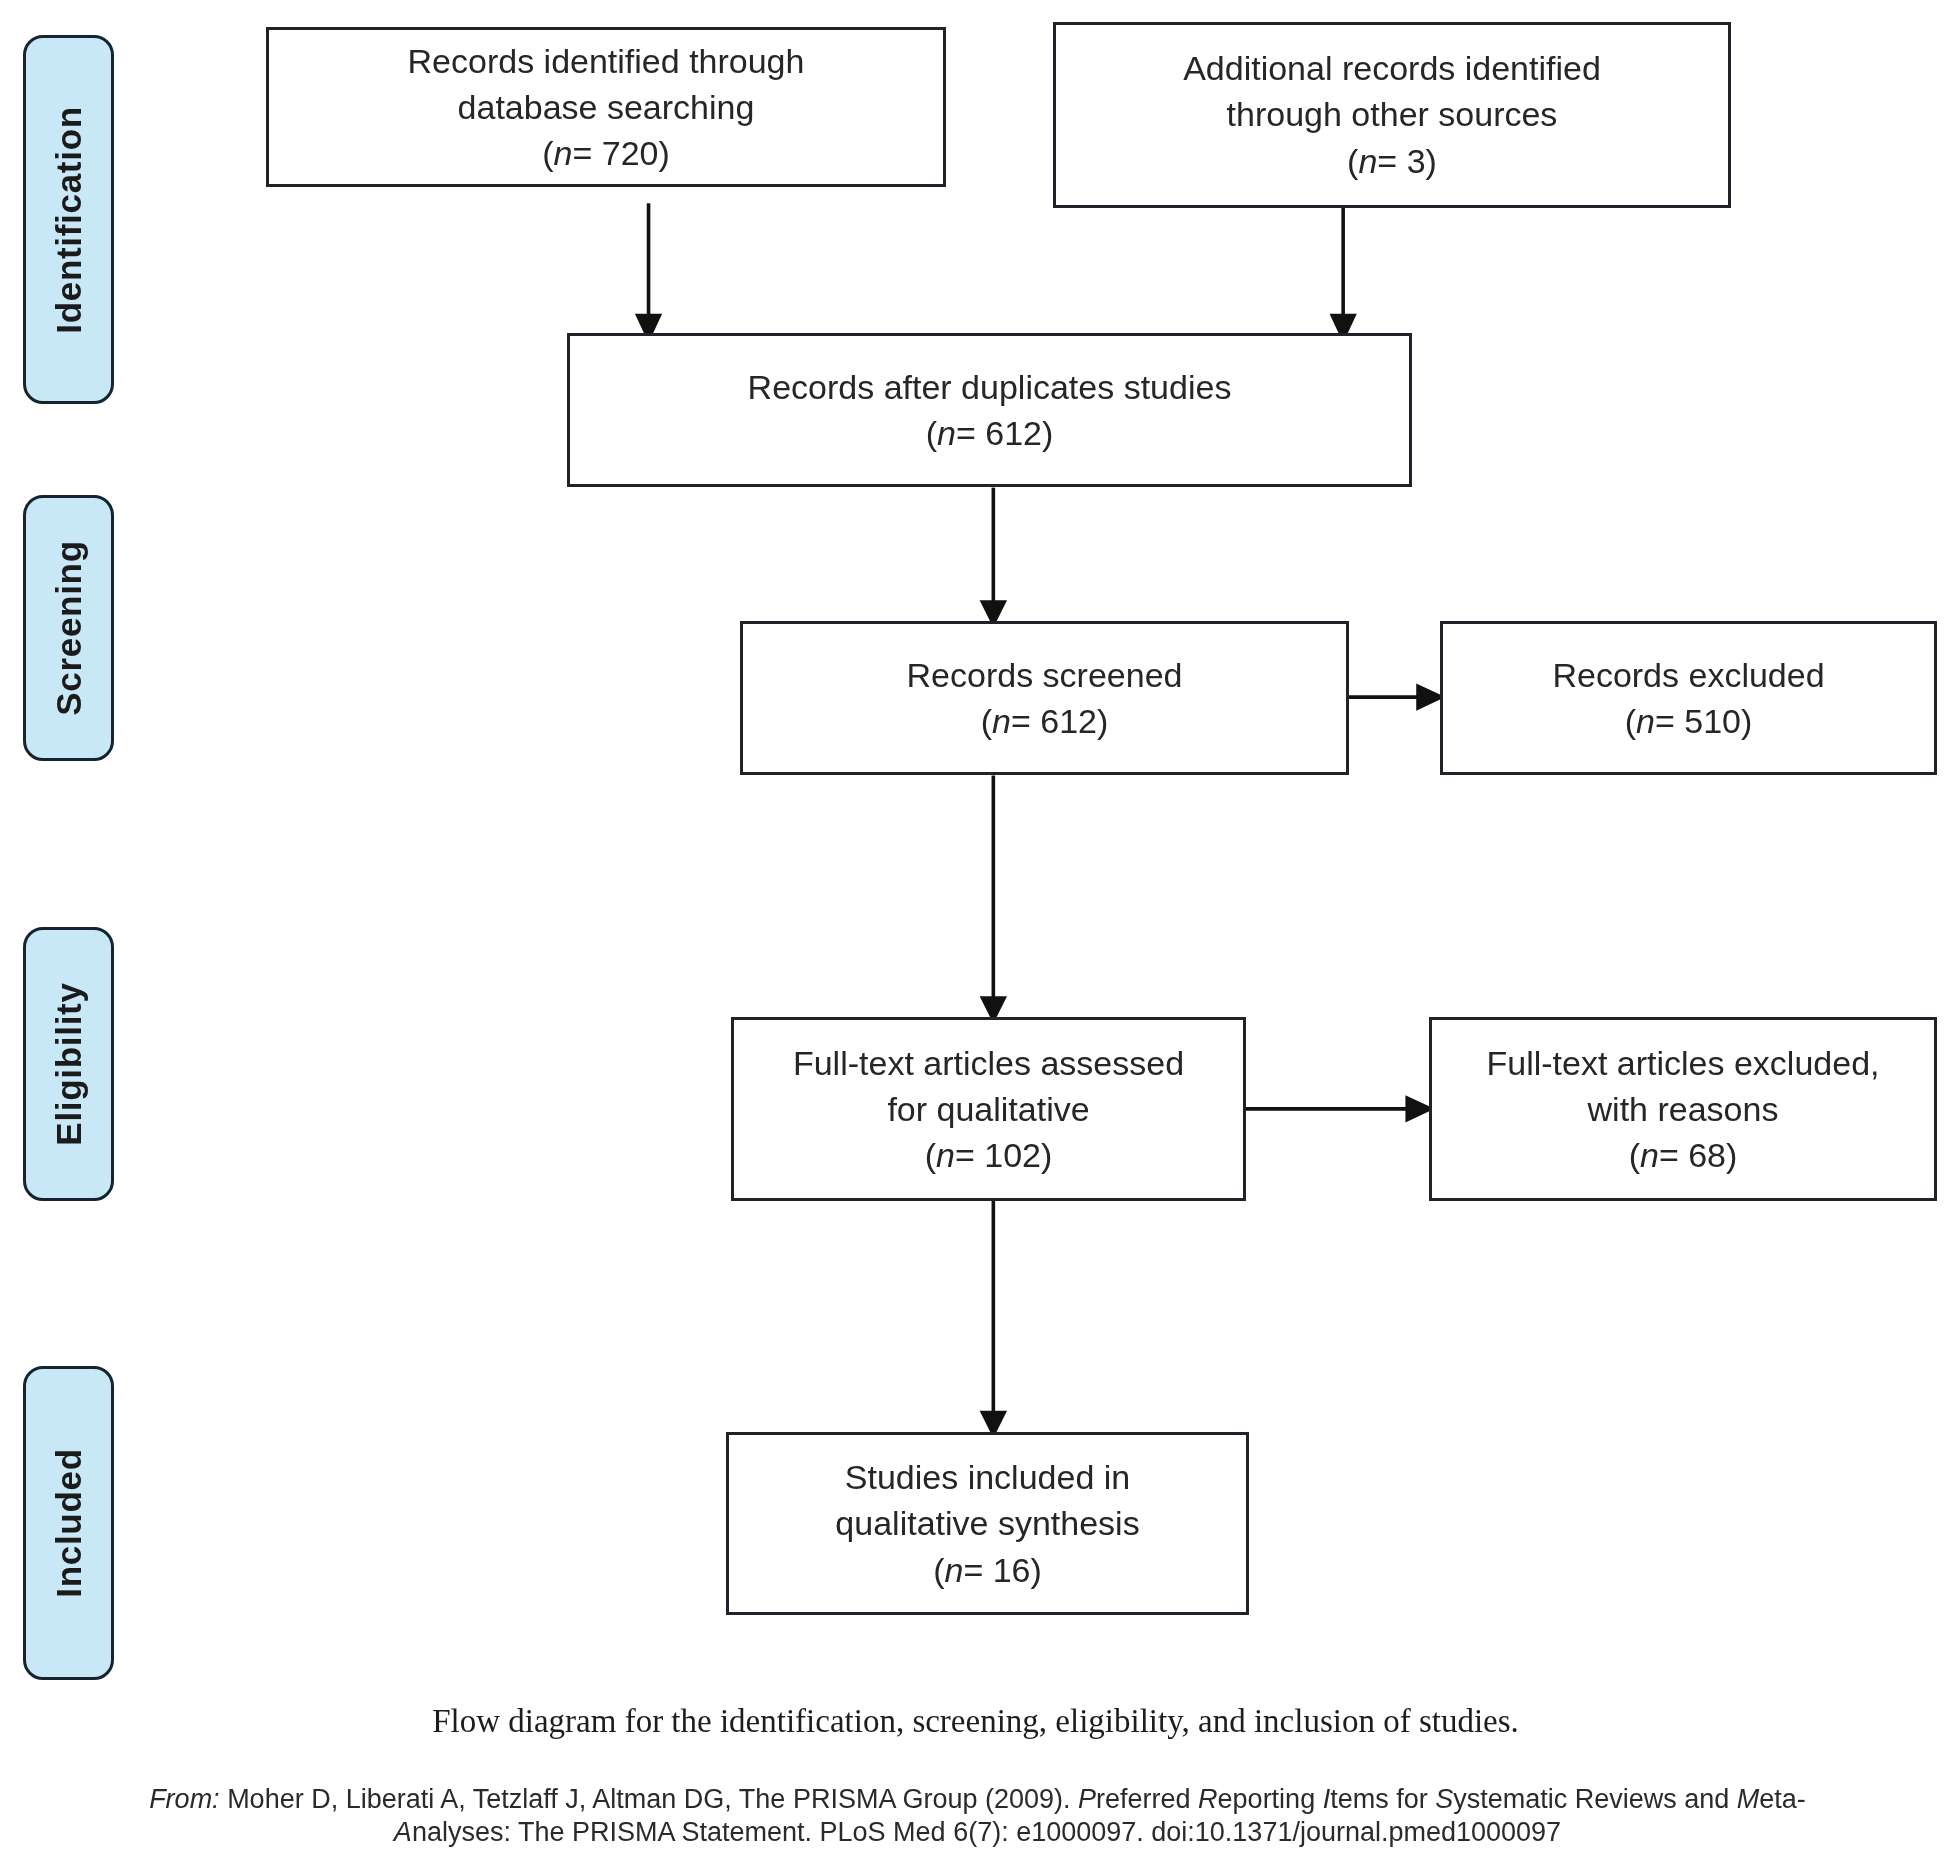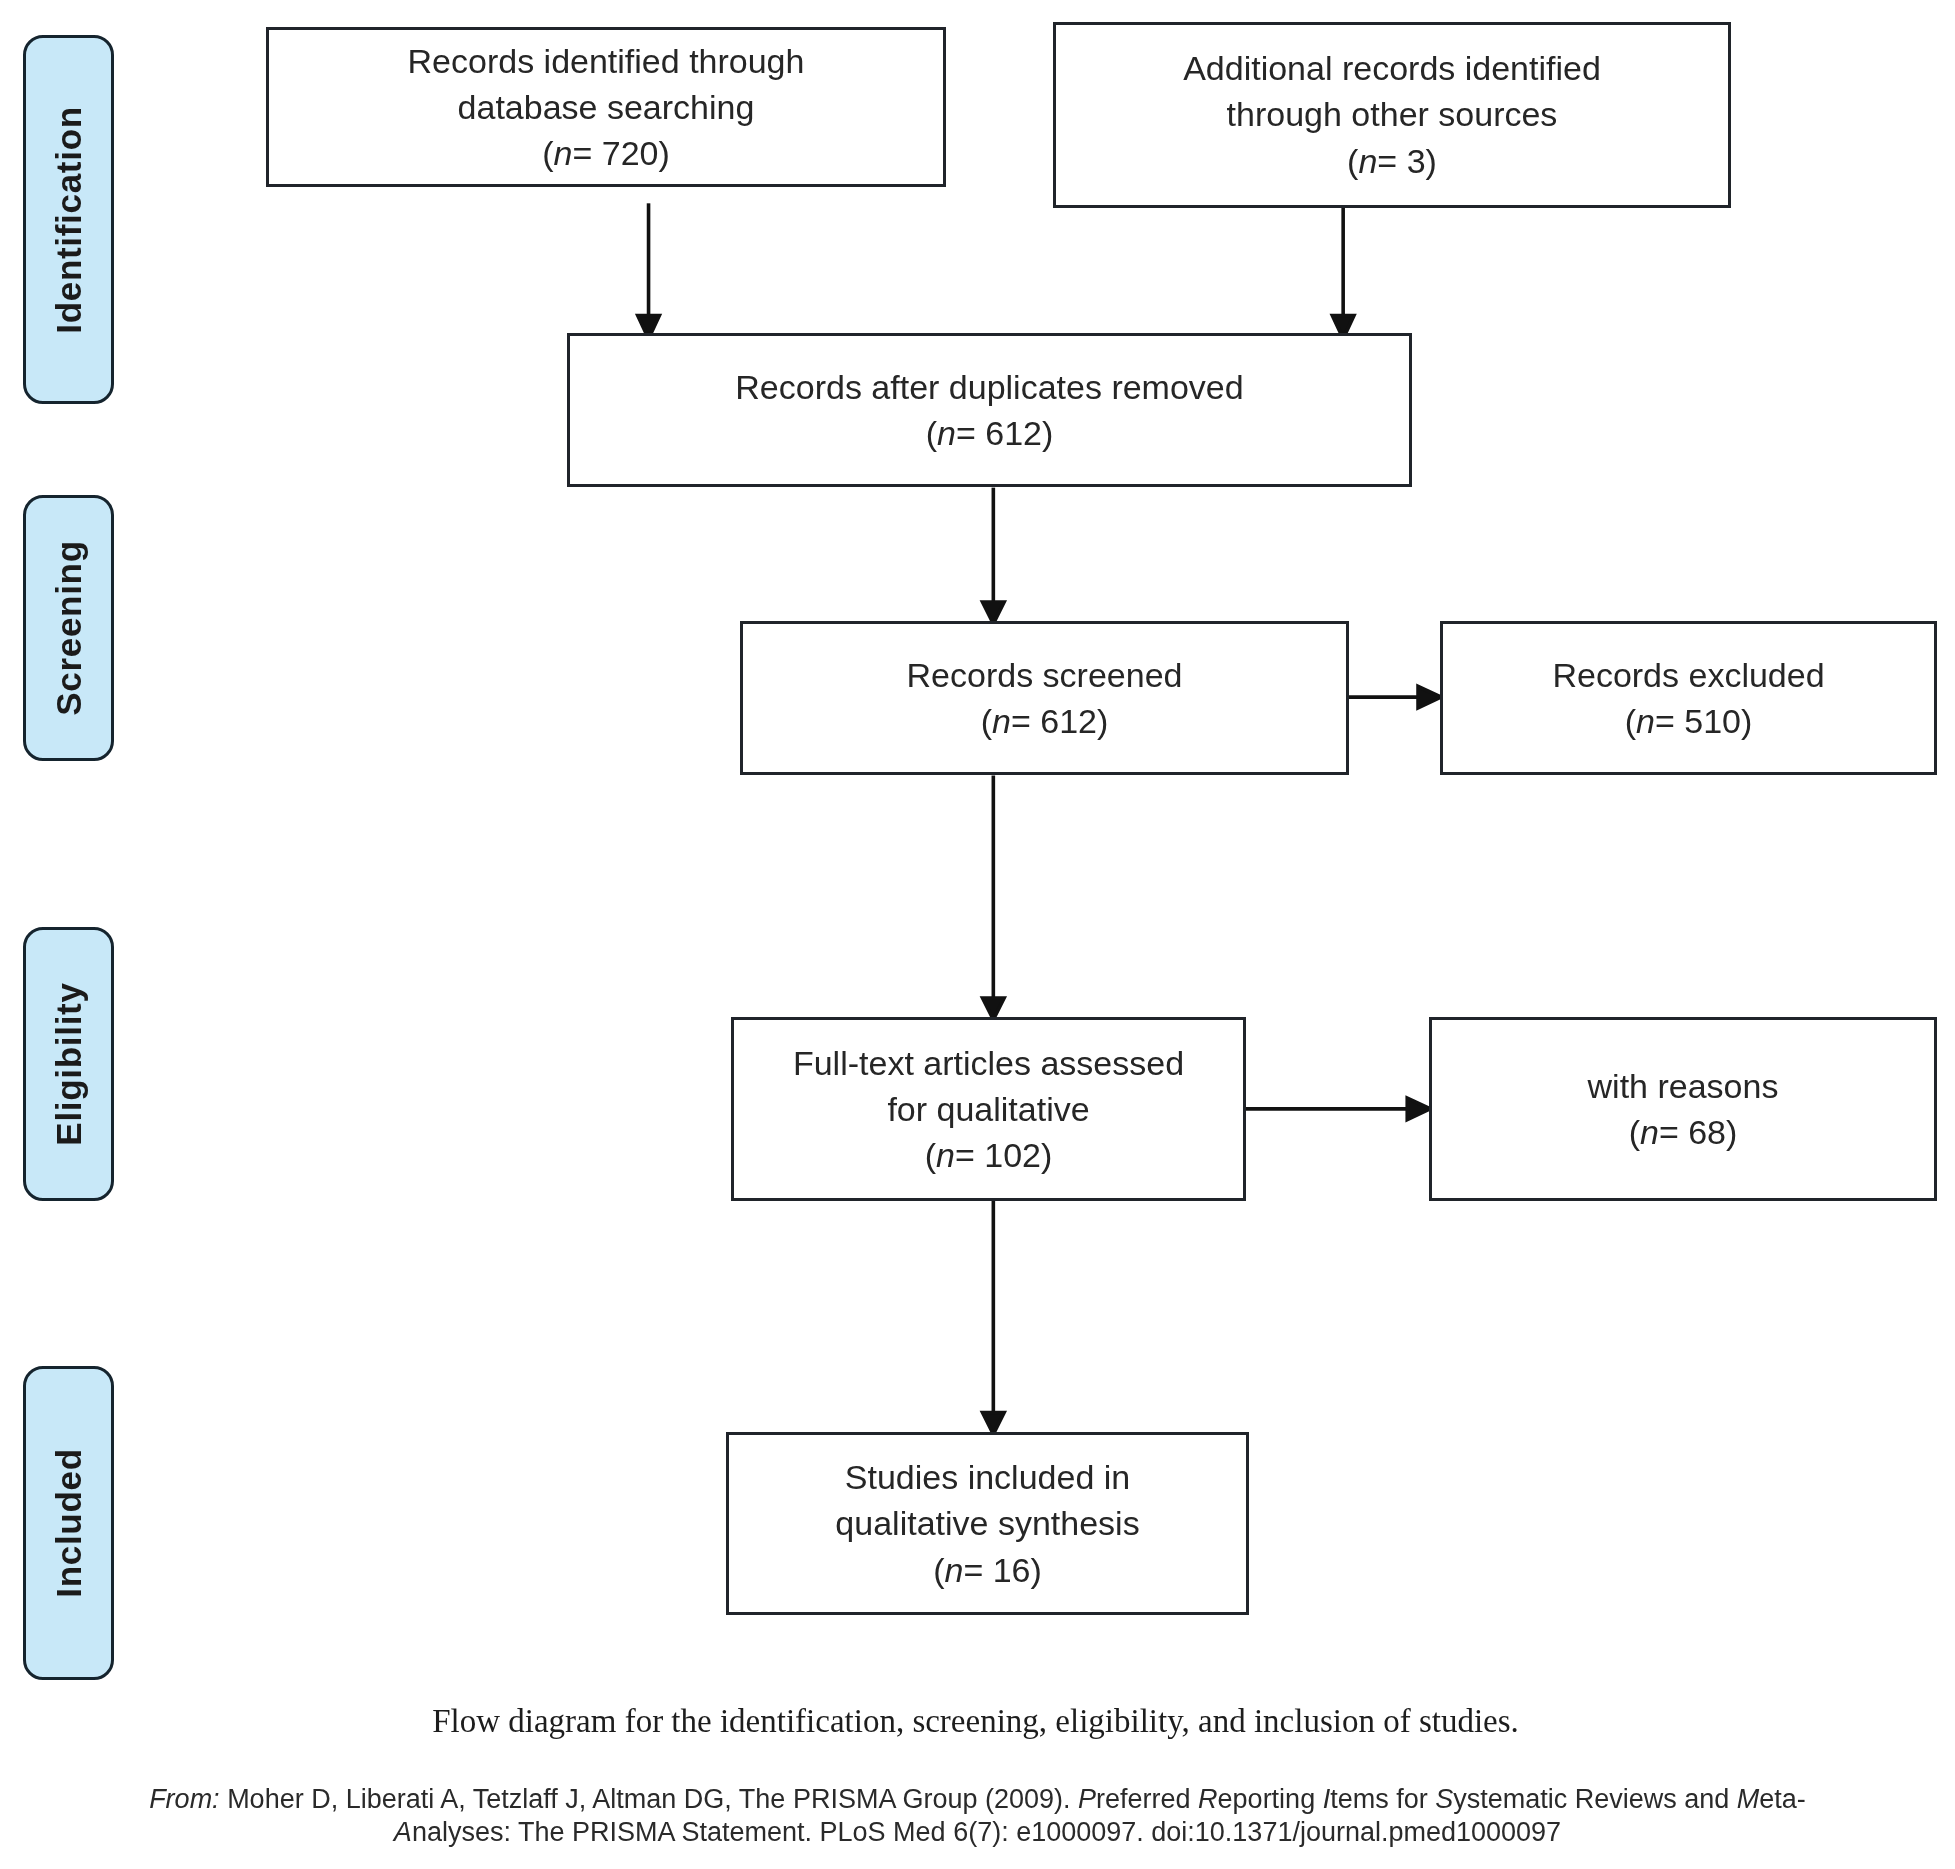--- a/index.html
+++ b/index.html
@@ -137,41 +137,42 @@
     <div class="bl count"><span>(</span><i>n</i><span>= </span><span>720</span><span>)</span></div>
   </div>
 
   <div class="flow-box" id="box-additional">
     <div class="bl">Additional records identified</div>
     <div class="bl">through other sources</div>
     <div class="bl count"><span>(</span><i>n</i><span>= </span><span>3</span><span>)</span></div>
   </div>
 
   <div class="flow-box" id="box-duplicates">
-    <div class="bl">Records after duplicates removed</div>
+    <div class="bl">Records after duplicates studies</div>
     <div class="bl count"><span>(</span><i>n</i><span>= </span><span>612</span><span>)</span></div>
   </div>
 
   <div class="flow-box" id="box-screened">
     <div class="bl">Records screened</div>
     <div class="bl count"><span>(</span><i>n</i><span>= </span><span>612</span><span>)</span></div>
   </div>
 
   <div class="flow-box" id="box-excluded">
     <div class="bl">Records excluded</div>
     <div class="bl count"><span>(</span><i>n</i><span>= </span><span>510</span><span>)</span></div>
   </div>
 
   <div class="flow-box" id="box-fulltext">
     <div class="bl">Full-text articles assessed</div>
     <div class="bl">for qualitative</div>
     <div class="bl count"><span>(</span><i>n</i><span>= </span><span>102</span><span>)</span></div>
   </div>
 
   <div class="flow-box" id="box-fulltext-excluded">
+    <div class="bl">Full-text articles excluded,</div>
     <div class="bl">with reasons</div>
     <div class="bl count"><span>(</span><i>n</i><span>= </span><span>68</span><span>)</span></div>
   </div>
 
   <div class="flow-box" id="box-studies">
     <div class="bl">Studies included in</div>
     <div class="bl">qualitative synthesis</div>
     <div class="bl count"><span>(</span><i>n</i><span>= </span><span>16</span><span>)</span></div>
   </div>
 

